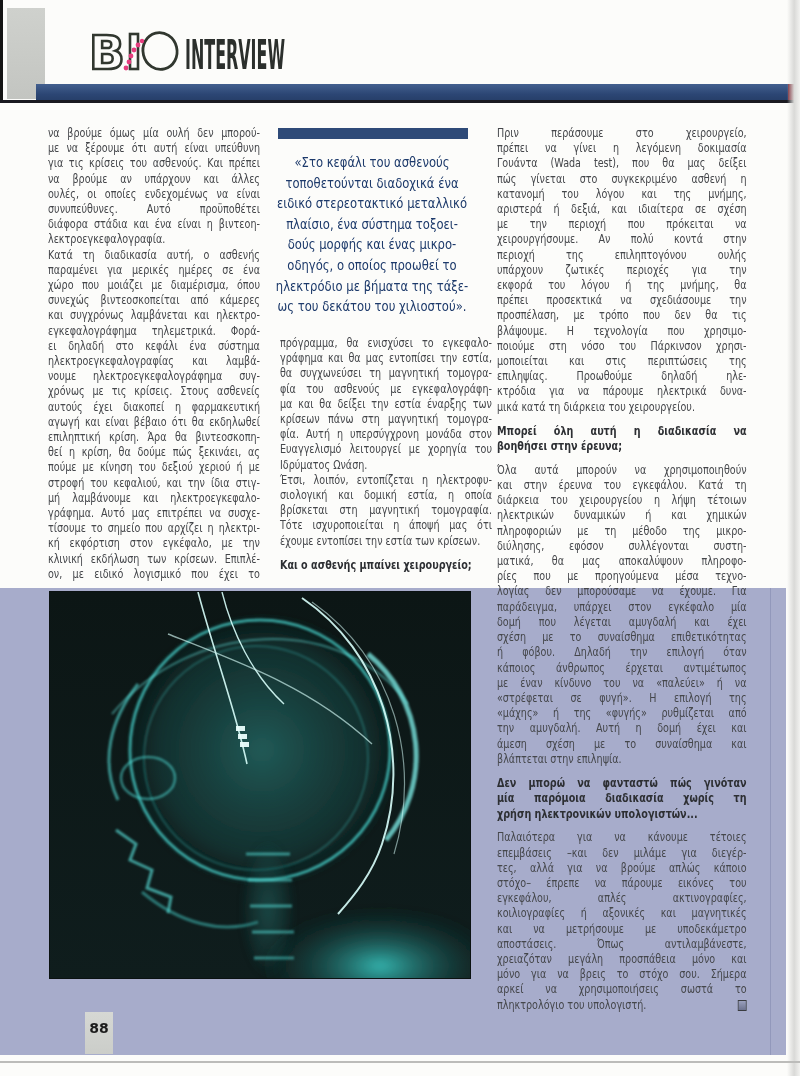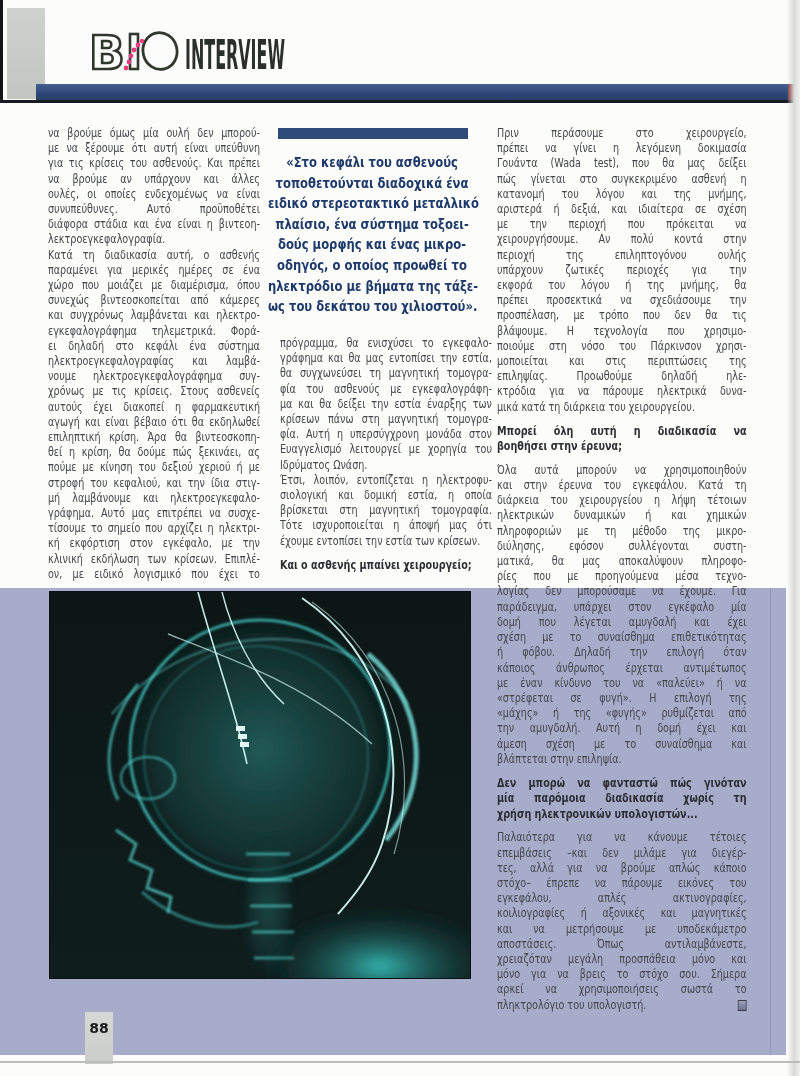--- a/index.html
+++ b/index.html
@@ -31,26 +31,26 @@
   #col3{left:497px;top:126px;} #col3 .colwrap{width:312px;}
   .sec{margin:0 0 8px 0;}
   .sec.heading{font-weight:bold;color:#2d2f33;line-height:15.5px;margin-top:9px;}
   .ln{display:flex;justify-content:space-between;white-space:pre;}
   .ln.end{display:block;}
   .ln.mark-line{display:flex;justify-content:space-between;align-items:center;}
   .end-mark{display:inline-block;width:9px;height:9px;border:1.5px solid #3a3c40;
             background:linear-gradient(180deg,#9aa0bd,#6d738f);}
   
   .quote-bar{position:absolute;left:278px;top:128px;width:190px;height:11px;background:#2e4a78;}
-  .quote{position:absolute;left:268px;top:152px;width:208px;color:#1d3a6b;font-weight:bold;}
+  .quote{position:absolute;left:268px;top:152px;width:208px;color:#1d3a6b;font-weight:normal;}
   .quote .qwrap{transform:scaleX(0.8);transform-origin:0 0;width:260px;
                 font-size:14.5px;line-height:20.6px;text-align:center;}
   .quote .qln{white-space:nowrap;}
   
-  .pagenum-tab{position:absolute;left:85px;top:1012px;width:28px;height:52px;
+  .pagenum-tab{position:absolute;left:85px;top:1012px;width:28px;height:42px;
                background:linear-gradient(180deg,#d6d8d4,#cbcdc9);}
   .pagenum{font-weight:bold;font-size:14px;color:#1c1c1c;text-align:center;margin-top:8px;}
 </style>
 </head>
 <body>
 
 <div class="page">
 
   <div class="edge-left-line"></div>
   <div class="corner-rect"></div>

